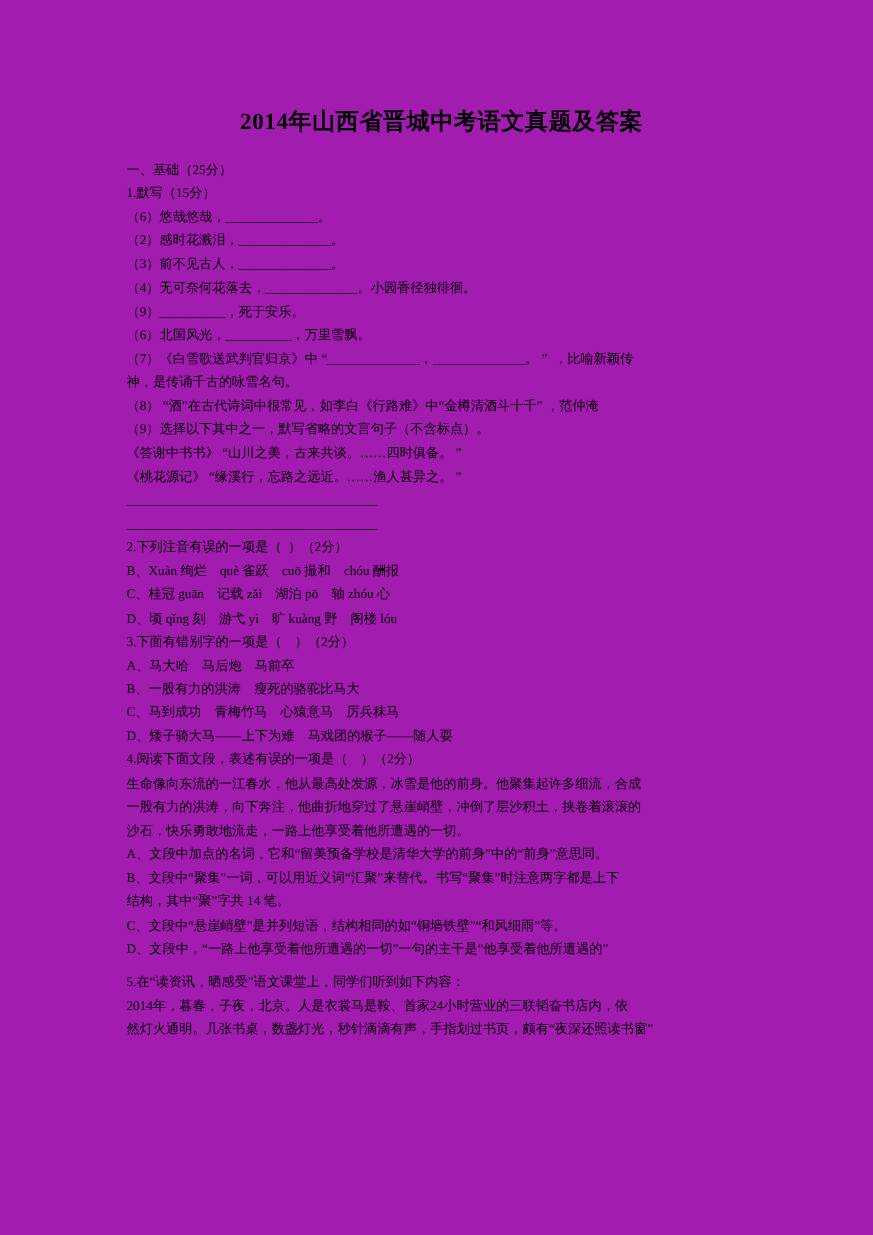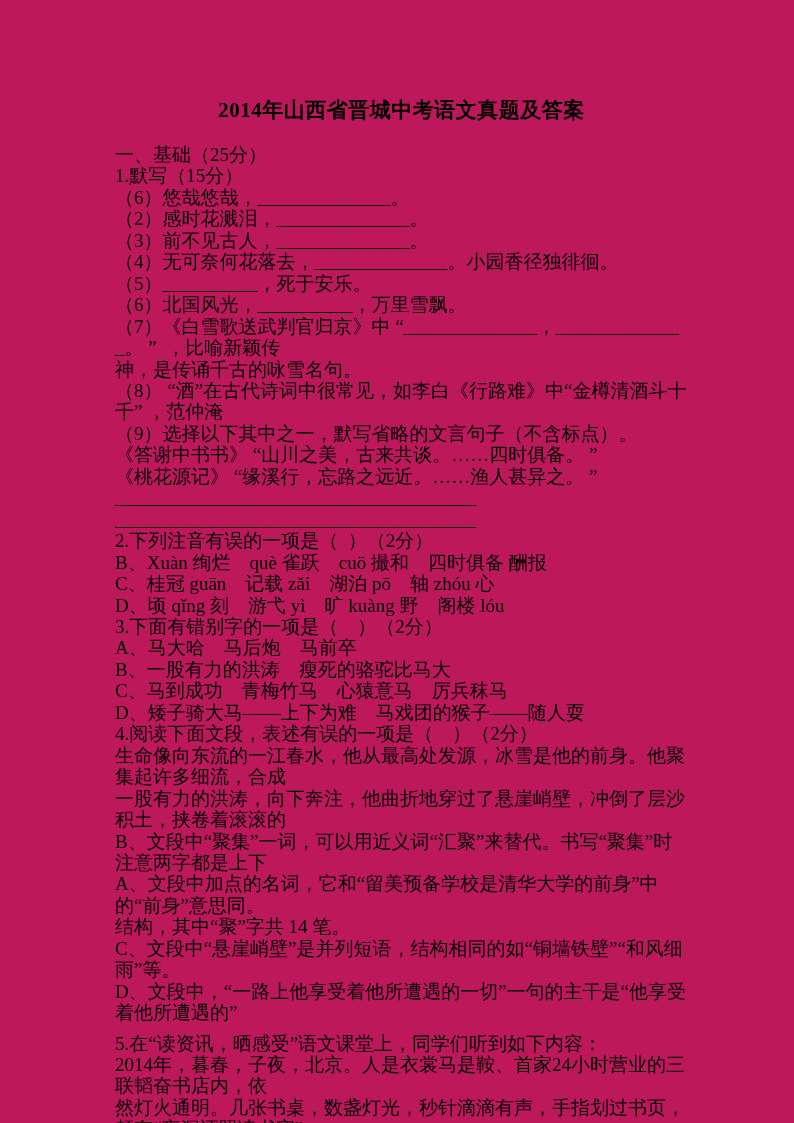--- a/index.html
+++ b/index.html
@@ -4,40 +4,40 @@
 <style>
   html, body {
     margin: 0;
     padding: 0;
     background: #ffffff;
   }
   .page {
     position: relative;
     width: 794px;
     height: 1123px;
-    background: #be185d;
+    background: #a21caf;
     box-sizing: border-box;
     padding: 97px 106px 0 115px;
     font-family: "Liberation Serif", "DejaVu Serif", serif;
     color: #000000;
     overflow: hidden;
   }
   .title {
     font-size: 21px;
     font-weight: bold;
     text-align: center;
     margin: 0 0 21px 0;
     line-height: 26px;
     letter-spacing: 0.5px;
   }
   .doc-body {
     width: 100%;
   }
   .line {
-    font-size: 19px;
+    font-size: 12px;
     line-height: 21.45px;
     min-height: 21.45px;
     white-space: pre-wrap;
     word-break: break-all;
   }
   .line.spacer {
     min-height: 9px;
     line-height: 9px;
   }
 </style>
@@ -46,44 +46,45 @@
 
 <div class="page">
   <h1 class="title">2014年山西省晋城中考语文真题及答案</h1>
   <div class="doc-body" id="doc-body">
       <div class="line">一、基础（25分）</div>
       <div class="line">1.默写（15分）</div>
       <div class="line">（6）悠哉悠哉，______________。</div>
       <div class="line">（2）感时花溅泪，______________。</div>
       <div class="line">（3）前不见古人，______________。</div>
       <div class="line">（4）无可奈何花落去，______________。小园香径独徘徊。</div>
-      <div class="line">（5）__________，死于安乐。</div>
+      <div class="line">（9）__________，死于安乐。</div>
       <div class="line">（6）北国风光，__________，万里雪飘。</div>
       <div class="line">（7）《白雪歌送武判官归京》中 “______________，______________。 ”  ，比喻新颖传</div>
       <div class="line">神，是传诵千古的咏雪名句。</div>
       <div class="line">（8） “酒”在古代诗词中很常见，如李白《行路难》中“金樽清酒斗十千” ，范仲淹</div>
       <div class="line">（9）选择以下其中之一，默写省略的文言句子（不含标点）。</div>
       <div class="line">《答谢中书书》 “山川之美，古来共谈。……四时俱备。 ”</div>
       <div class="line">《桃花源记》 “缘溪行，忘路之远近。……渔人甚异之。 ”</div>
       <div class="line">______________________________________</div>
       <div class="line">______________________________________</div>
       <div class="line">2.下列注音有误的一项是（  ）（2分）</div>
-      <div class="line">B、Xuàn 绚烂　què 雀跃　cuō 撮和　四时俱备 酬报</div>
+      <div class="line">B、Xuàn 绚烂　què 雀跃　cuō 撮和　chóu 酬报</div>
       <div class="line">C、桂冠 guān　记载 zǎi　湖泊 pō　轴 zhóu 心</div>
       <div class="line">D、顷 qǐng 刻　游弋 yì　旷 kuàng 野　阁楼 lóu</div>
       <div class="line">3.下面有错别字的一项是（　）（2分）</div>
       <div class="line">A、马大哈　马后炮　马前卒</div>
       <div class="line">B、一股有力的洪涛　瘦死的骆驼比马大</div>
       <div class="line">C、马到成功　青梅竹马　心猿意马　厉兵秣马</div>
       <div class="line">D、矮子骑大马——上下为难　马戏团的猴子——随人耍</div>
       <div class="line">4.阅读下面文段，表述有误的一项是（　）（2分）</div>
       <div class="line">生命像向东流的一江春水，他从最高处发源，冰雪是他的前身。他聚集起许多细流，合成</div>
       <div class="line">一股有力的洪涛，向下奔注，他曲折地穿过了悬崖峭壁，冲倒了层沙积土，挟卷着滚滚的</div>
+      <div class="line">沙石，快乐勇敢地流走，一路上他享受着他所遭遇的一切。</div>
+      <div class="line">A、文段中加点的名词，它和“留美预备学校是清华大学的前身”中的“前身”意思同。</div>
       <div class="line">B、文段中“聚集”一词，可以用近义词“汇聚”来替代。书写“聚集”时注意两字都是上下</div>
-      <div class="line">A、文段中加点的名词，它和“留美预备学校是清华大学的前身”中的“前身”意思同。</div>
       <div class="line">结构，其中“聚”字共 14 笔。</div>
       <div class="line">C、文段中“悬崖峭壁”是并列短语，结构相同的如“铜墙铁壁”“和风细雨”等。</div>
       <div class="line">D、文段中，“一路上他享受着他所遭遇的一切”一句的主干是“他享受着他所遭遇的”</div>
       <div class="line spacer">&nbsp;</div>
       <div class="line">5.在“读资讯，晒感受”语文课堂上，同学们听到如下内容：</div>
       <div class="line">2014年，暮春，子夜，北京。人是衣裳马是鞍、首家24小时营业的三联韬奋书店内，依</div>
       <div class="line">然灯火通明。几张书桌，数盏灯光，秒针滴滴有声，手指划过书页，颇有“夜深还照读书窗”</div>
     </div>
 </div>
 

